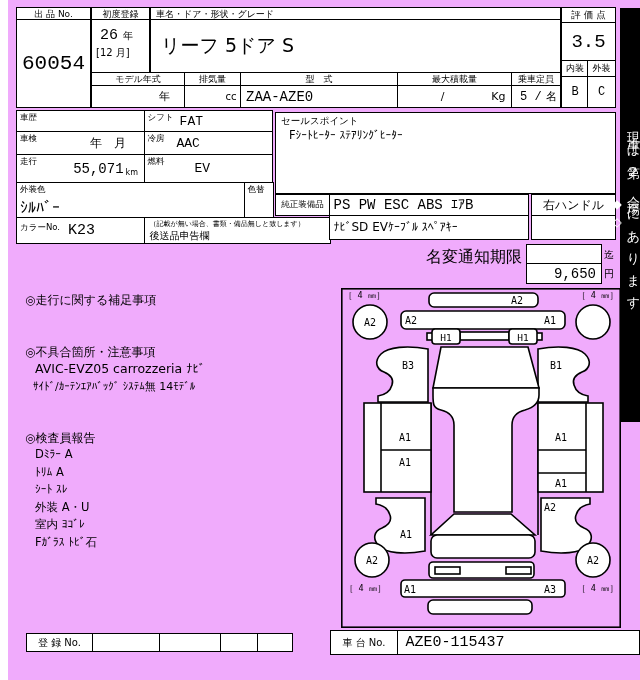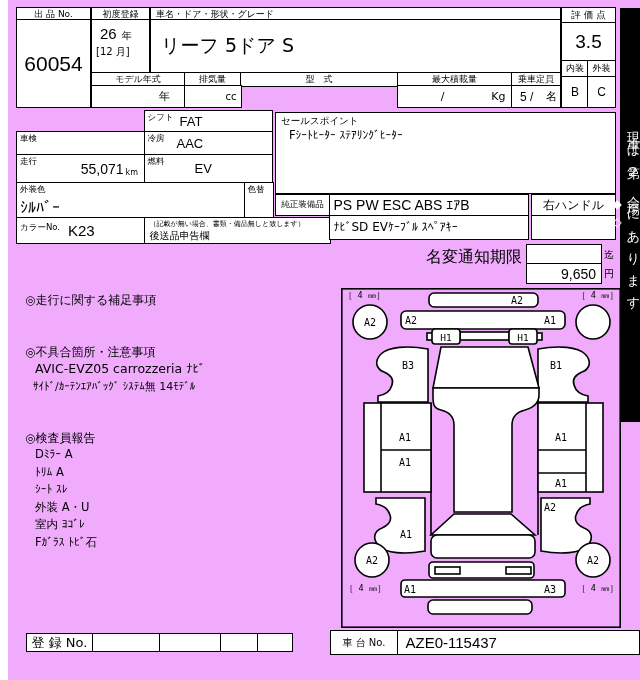--- a/index.html
+++ b/index.html
@@ -1,21 +1,21 @@
 <!DOCTYPE html>
 <html><head>
 <meta charset="utf-8">
 <style>
   html,body{margin:0;padding:0;background:#fff;}
   #sheet{position:relative;width:640px;height:680px;background:#f0abfc;
          font-family:"DejaVu Sans",sans-serif;color:#000;overflow:hidden;margin-left:8px;}
   .abs{position:absolute;box-sizing:border-box;}
   .b{border:1.5px solid #000;background:#fff;}
   .c{display:flex;align-items:center;justify-content:center;text-align:center;}
-  .mono{font-family:Liberation Sans, sans-serif;}
+  .mono{font-family:Liberation Mono, monospace;}
   .hdr{font-size:9px;}
   .kv{display:flex;}
   .klbl{font-size:8.5px;padding:1px 0 0 3px;white-space:nowrap;}
   .kval{flex:1;display:flex;align-items:center;text-align:center;}
   .pre{white-space:pre;}
   .banner{background:#000;color:#fff;writing-mode:vertical-rl;text-orientation:upright;
           display:flex;flex-direction:column;align-items:center;justify-content:center;
           font-size:13px;}
   .banner .t{letter-spacing:7px;margin:6px 0;}
   .banner .d{letter-spacing:4px;font-size:12px;}
@@ -51,35 +51,40 @@
   <div class="abs b c mono" style="left:579px;top:75.5px;width:29px;height:32px;font-size:12px">C</div>
 
   <div class="abs b c hdr" style="left:83px;top:71.5px;width:94px;height:15px">モデル年式</div>
   <div class="abs b c hdr" style="left:175.5px;top:71.5px;width:58px;height:15px">排気量</div>
   <div class="abs b c hdr" style="left:232px;top:71.5px;width:158px;height:15px">型　式</div>
   <div class="abs b c hdr" style="left:388.5px;top:71.5px;width:116px;height:15px">最大積載量</div>
   <div class="abs b c hdr" style="left:503px;top:71.5px;width:50px;height:15px">乗車定員</div>
 
   <div class="abs b" style="left:83px;top:85px;width:94px;height:23px;font-size:11px;display:flex;align-items:center;justify-content:flex-end;padding-right:14px">年</div>
   <div class="abs b" style="left:175.5px;top:85px;width:58px;height:23px;font-size:10px;display:flex;align-items:center;justify-content:flex-end;padding-right:4px">cc</div>
+  <div class="abs b mono" style="left:232px;top:85px;width:158px;height:23px;font-size:14px;display:flex;align-items:center;padding-left:5px">ZAA-AZE0</div>
   <div class="abs b" style="left:388.5px;top:85px;width:116px;height:23px;font-size:11px;display:flex;align-items:center">
     <span style="margin-left:38%">/</span>
     <span style="margin-left:auto;padding-right:6px">Kg</span>
   </div>
   <div class="abs b" style="left:503px;top:85px;width:50px;height:23px;font-size:11px;display:flex;align-items:center">
     <span class="mono" style="padding-left:8px;font-size:12px">5 /</span>
     <span style="margin-left:auto;padding-right:3px">名</span>
   </div>
 
+  <div class="abs b kv" style="left:8px;top:110px;width:129px;height:22px">
+    <span class="klbl">車歴</span>
+  </div>
   <div class="abs b kv" style="left:135.5px;top:110px;width:129.5px;height:22px">
     <span class="klbl">シフト</span>
     <span class="kval mono" style="font-size:13px;padding-left:6px">FAT</span>
   </div>
   <div class="abs b kv" style="left:8px;top:130.5px;width:129px;height:25px">
     <span class="klbl">車検</span>
+    <span class="kval pre" style="font-size:12px;justify-content:flex-end;padding-right:18px">年　月</span>
   </div>
   <div class="abs b kv" style="left:135.5px;top:130.5px;width:129.5px;height:25px">
     <span class="klbl">冷房</span>
     <span class="kval mono" style="font-size:13px;padding-left:12px">AAC</span>
   </div>
   <div class="abs b kv" style="left:8px;top:154px;width:129px;height:29px">
     <span class="klbl">走行</span>
     <span class="kval mono" style="font-size:14px;justify-content:flex-end">55,071</span>
     <span style="font-size:8px;align-self:flex-end;padding:0 6px 5px 2px">km</span>
   </div>
@@ -201,21 +206,21 @@
     <text x="69" y="304.5" font-size="10" text-anchor="middle">A1</text>
     <text x="209" y="304.5" font-size="10" text-anchor="middle">A3</text>
   </svg>
 
   <div class="abs banner" style="left:612px;top:8px;width:26px;height:414px">
     <span class="d">◇◆</span>
     <span class="t">現車は第2会場にあります</span>
     <span class="d">◆◇</span>
   </div>
 
-  <div class="abs b c" style="left:18px;top:633px;width:67px;height:19px;font-size:13px">登 録 No.</div>
+  <div class="abs b c" style="left:18px;top:633px;width:67px;height:19px;font-size:10px">登 録 No.</div>
   <div class="abs b" style="left:83.5px;top:633px;width:69px;height:19px"></div>
   <div class="abs b" style="left:151px;top:633px;width:62px;height:19px"></div>
   <div class="abs b" style="left:211.5px;top:633px;width:39px;height:19px"></div>
   <div class="abs b" style="left:249px;top:633px;width:36px;height:19px"></div>
 
   <div class="abs b c" style="left:322px;top:630px;width:68px;height:25px;font-size:10px">車 台 No.</div>
   <div class="abs b mono" style="left:388.5px;top:630px;width:243px;height:25px;font-size:15px;display:flex;align-items:center;padding-left:8px">AZE0-115437</div>
 
 </div>
 

